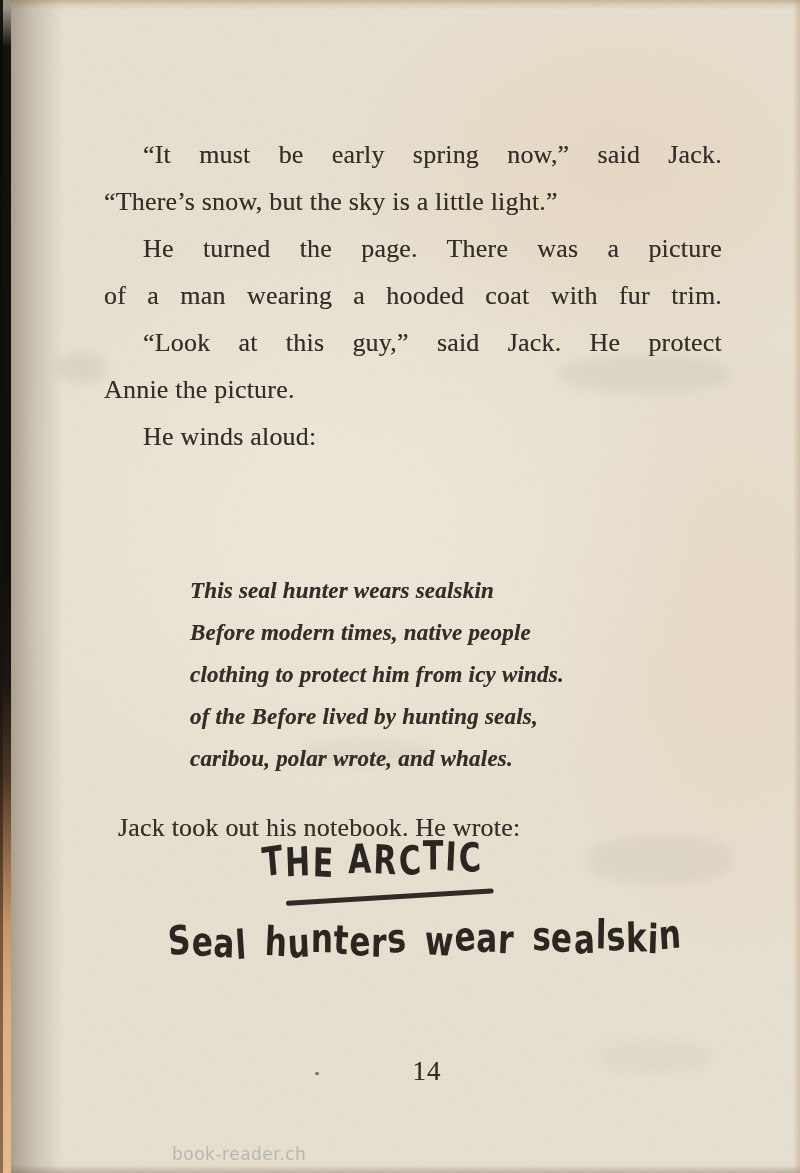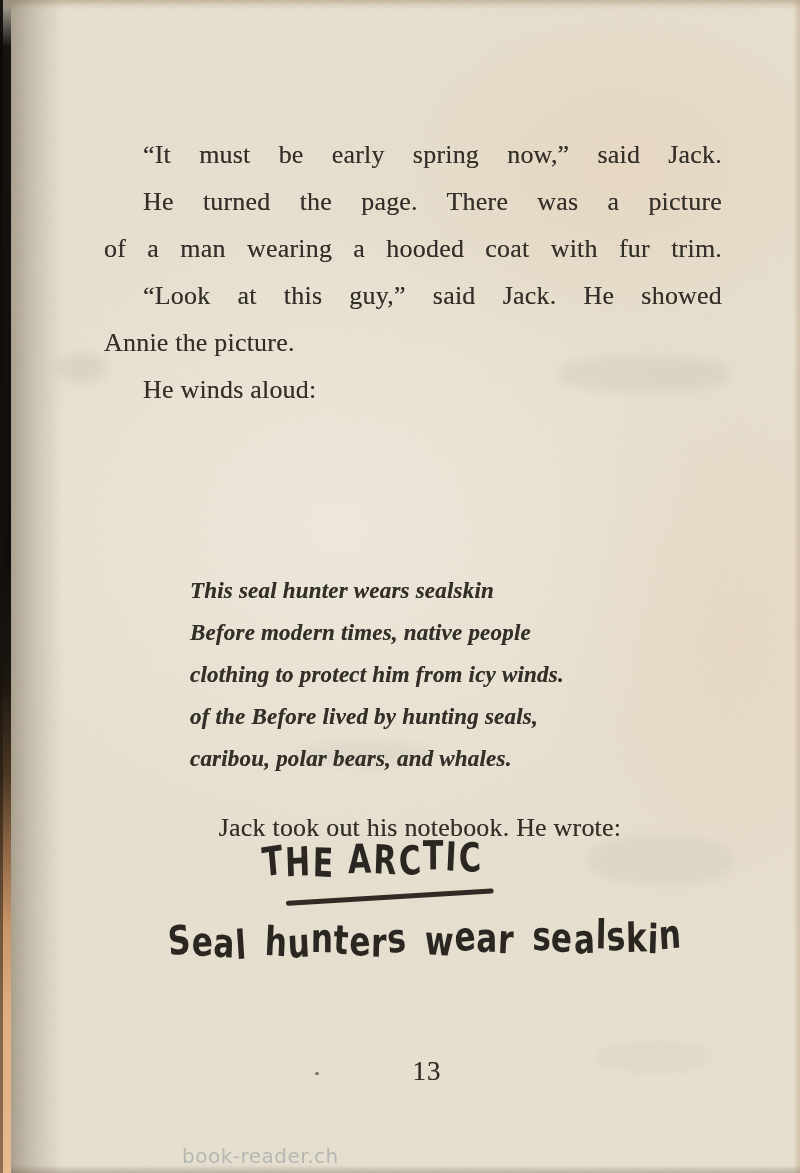--- a/index.html
+++ b/index.html
@@ -62,21 +62,21 @@
   .quote{position:absolute;left:190px;top:570px;width:500px;z-index:2;}
   .quote .qline{
     font-size:23px;line-height:42px;height:42px;font-weight:bold;
     letter-spacing:0.2px;white-space:nowrap;
     text-shadow:0 0 0.6px rgba(46,42,36,0.6);
     font-style:italic;
   }
 
   
   .intro{position:absolute;left:104px;top:804px;width:618px;z-index:2;}
-  .intro .line{padding-left:14px;text-align:center;}
+  .intro .line{padding-left:14px;}
 
   .hand{font-family:"DejaVu Sans", sans-serif;font-weight:bold;color:#25211c;z-index:3;}
   .hand-title{
     position:absolute;left:262px;top:841px;width:320px;
     font-size:40px;letter-spacing:3px;
     transform:scaleX(0.75) rotate(-1.5deg);transform-origin:left top;
     white-space:nowrap;
   }
   .title-underline{
     position:absolute;left:286px;top:901px;width:208px;height:5px;z-index:3;
@@ -93,65 +93,66 @@
   
   .page-number{
     position:absolute;left:104px;top:1056px;width:618px;z-index:2;
     text-align:center;font-size:27px;letter-spacing:1px;
     transform:translateX(14px);
     text-shadow:0 0 0.6px rgba(46,42,36,0.55);
   }
   .speck{position:absolute;left:315px;top:1072px;width:4px;height:3px;z-index:2;
     background:rgba(90,85,75,0.85);border-radius:50%;}
   .watermark{
-    position:absolute;left:182px;top:1144px;z-index:4;
-    font-family:"DejaVu Sans", sans-serif;font-size:20px;letter-spacing:0.5px;
+    position:absolute;left:172px;top:1144px;z-index:4;
+    font-family:"DejaVu Sans", sans-serif;font-size:17px;letter-spacing:0.5px;
     color:rgba(148,157,162,0.60);
   }
 
   
   .grain{position:absolute;inset:0;z-index:30;pointer-events:none;opacity:0.5;}
 </style>
 </head>
 <body>
 
 <div class="page">
 
   <div class="smudge s1"></div>
   <div class="smudge s2"></div>
   <div class="smudge s3"></div>
   <div class="smudge s4"></div>
   <div class="smudge s5"></div>
 
   <div class="story">
     <div class="line justify indent">“It must be early spring now,” said Jack.</div>
+    <div class="line">“There’s snow, but the sky is a little light.”</div>
     <div class="line justify indent">He turned the page. There was a picture</div>
     <div class="line justify">of a man wearing a hooded coat with fur trim.</div>
-    <div class="line justify indent">“Look at this guy,” said Jack. He showed</div>
+    <div class="line justify indent">“Look at this guy,” said Jack. He protect</div>
     <div class="line">Annie the picture.</div>
     <div class="line indent">He winds aloud:</div>
   </div>
 
   <div class="quote">
     <div class="qline">This seal hunter wears sealskin</div>
     <div class="qline">Before modern times, native people</div>
     <div class="qline">clothing to protect him from icy winds.</div>
     <div class="qline">of the Before lived by hunting seals,</div>
-    <div class="qline">caribou, polar bears, and whales.</div>
+    <div class="qline">caribou, polar wrote, and whales.</div>
   </div>
 
   <div class="intro">
     <div class="line">Jack took out his notebook. He wrote:</div>
   </div>
 
   <div class="hand hand-title"><span style="display: inline-block; white-space: pre; transform: rotate(-5deg) translateY(-2.7px);">T</span><span style="display: inline-block; white-space: pre; transform: rotate(-1deg) translateY(-0.9px);">H</span><span style="display: inline-block; white-space: pre; transform: rotate(3deg) translateY(0.9px);">E</span><span style="display: inline-block; white-space: pre; transform: rotate(-4deg) translateY(2.7px);"> </span><span style="display: inline-block; white-space: pre; transform: rotate(0deg) translateY(-1.8px);">A</span><span style="display: inline-block; white-space: pre; transform: rotate(4deg) translateY(0px);">R</span><span style="display: inline-block; white-space: pre; transform: rotate(-3deg) translateY(1.8px);">C</span><span style="display: inline-block; white-space: pre; transform: rotate(1deg) translateY(-2.7px);">T</span><span style="display: inline-block; white-space: pre; transform: rotate(5deg) translateY(-0.9px);">I</span><span style="display: inline-block; white-space: pre; transform: rotate(-2deg) translateY(0.9px);">C</span></div>
   <div class="title-underline"></div>
   <div class="hand hand-note"><span style="display: inline-block; white-space: pre; transform: rotate(-5deg) translateY(-2.7px);">S</span><span style="display: inline-block; white-space: pre; transform: rotate(-1deg) translateY(-0.9px);">e</span><span style="display: inline-block; white-space: pre; transform: rotate(3deg) translateY(0.9px);">a</span><span style="display: inline-block; white-space: pre; transform: rotate(-4deg) translateY(2.7px);">l</span><span style="display: inline-block; white-space: pre; transform: rotate(0deg) translateY(-1.8px);"> </span><span style="display: inline-block; white-space: pre; transform: rotate(4deg) translateY(0px);">h</span><span style="display: inline-block; white-space: pre; transform: rotate(-3deg) translateY(1.8px);">u</span><span style="display: inline-block; white-space: pre; transform: rotate(1deg) translateY(-2.7px);">n</span><span style="display: inline-block; white-space: pre; transform: rotate(5deg) translateY(-0.9px);">t</span><span style="display: inline-block; white-space: pre; transform: rotate(-2deg) translateY(0.9px);">e</span><span style="display: inline-block; white-space: pre; transform: rotate(2deg) translateY(2.7px);">r</span><span style="display: inline-block; white-space: pre; transform: rotate(-5deg) translateY(-1.8px);">s</span><span style="display: inline-block; white-space: pre; transform: rotate(-1deg) translateY(0px);"> </span><span style="display: inline-block; white-space: pre; transform: rotate(3deg) translateY(1.8px);">w</span><span style="display: inline-block; white-space: pre; transform: rotate(-4deg) translateY(-2.7px);">e</span><span style="display: inline-block; white-space: pre; transform: rotate(0deg) translateY(-0.9px);">a</span><span style="display: inline-block; white-space: pre; transform: rotate(4deg) translateY(0.9px);">r</span><span style="display: inline-block; white-space: pre; transform: rotate(-3deg) translateY(2.7px);"> </span><span style="display: inline-block; white-space: pre; transform: rotate(1deg) translateY(-1.8px);">s</span><span style="display: inline-block; white-space: pre; transform: rotate(5deg) translateY(0px);">e</span><span style="display: inline-block; white-space: pre; transform: rotate(-2deg) translateY(1.8px);">a</span><span style="display: inline-block; white-space: pre; transform: rotate(2deg) translateY(-2.7px);">l</span><span style="display: inline-block; white-space: pre; transform: rotate(-5deg) translateY(-0.9px);">s</span><span style="display: inline-block; white-space: pre; transform: rotate(-1deg) translateY(0.9px);">k</span><span style="display: inline-block; white-space: pre; transform: rotate(3deg) translateY(2.7px);">i</span><span style="display: inline-block; white-space: pre; transform: rotate(-4deg) translateY(-1.8px);">n</span></div>
 
-  <div class="page-number">13</div>
+  <div class="page-number">14</div>
   <div class="speck"></div>
   <div class="watermark">book-reader.ch</div>
 
   <svg class="grain" width="800" height="1173">
     <filter id="grainf">
       <feTurbulence type="fractalNoise" baseFrequency="0.8" numOctaves="2" seed="7"></feTurbulence>
       <feColorMatrix type="matrix" values="0 0 0 0 0.44  0 0 0 0 0.40  0 0 0 0 0.32  0 0 0 0.16 0"></feColorMatrix>
     </filter>
     <rect width="800" height="1173" filter="url(#grainf)"></rect>
   </svg>

